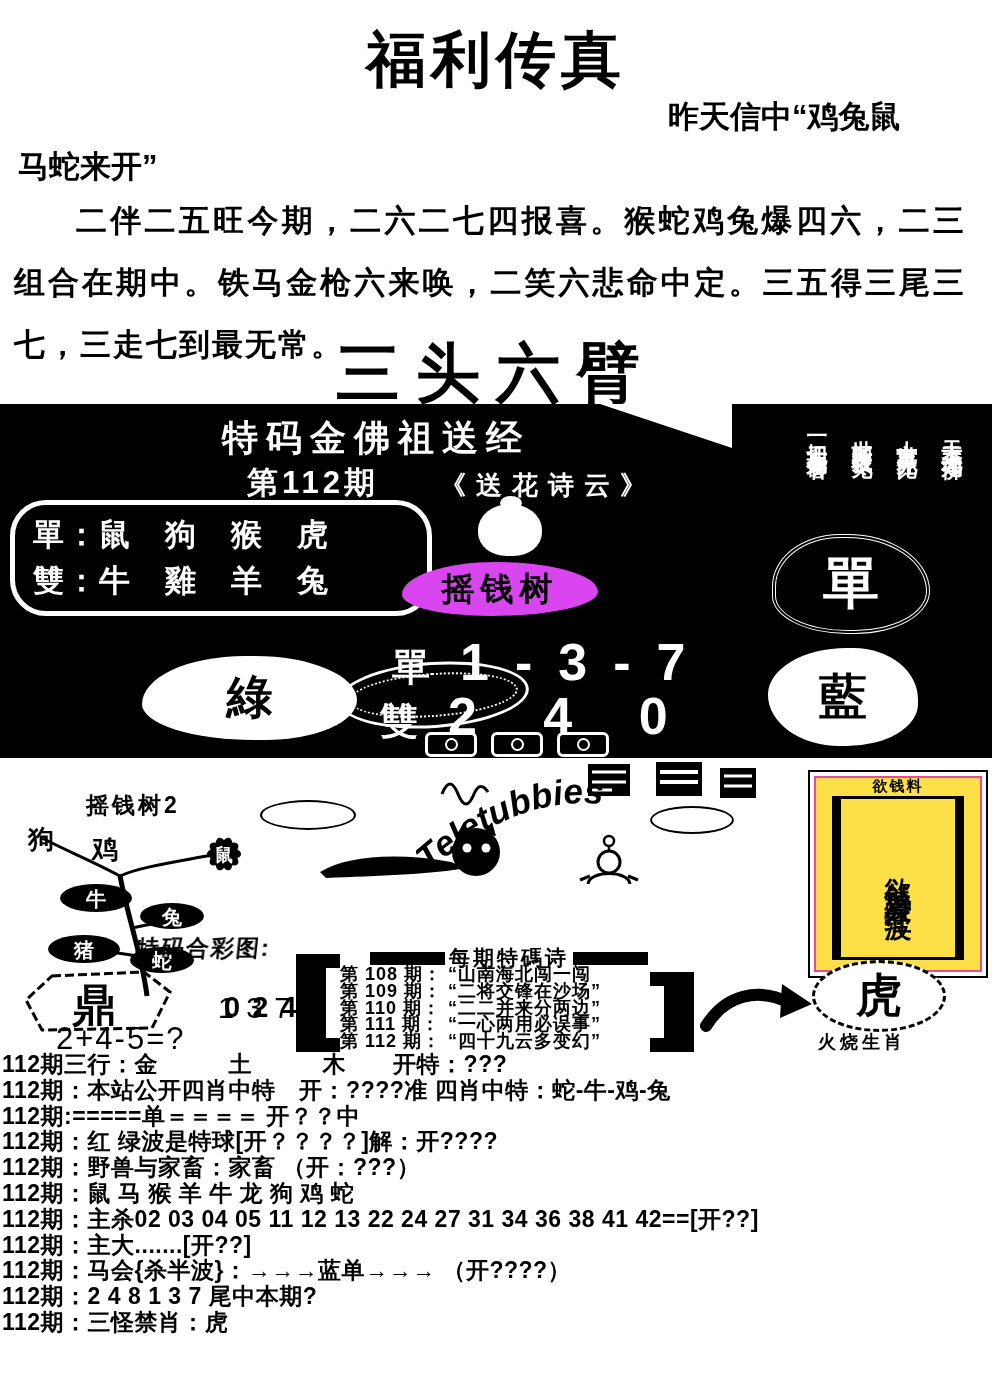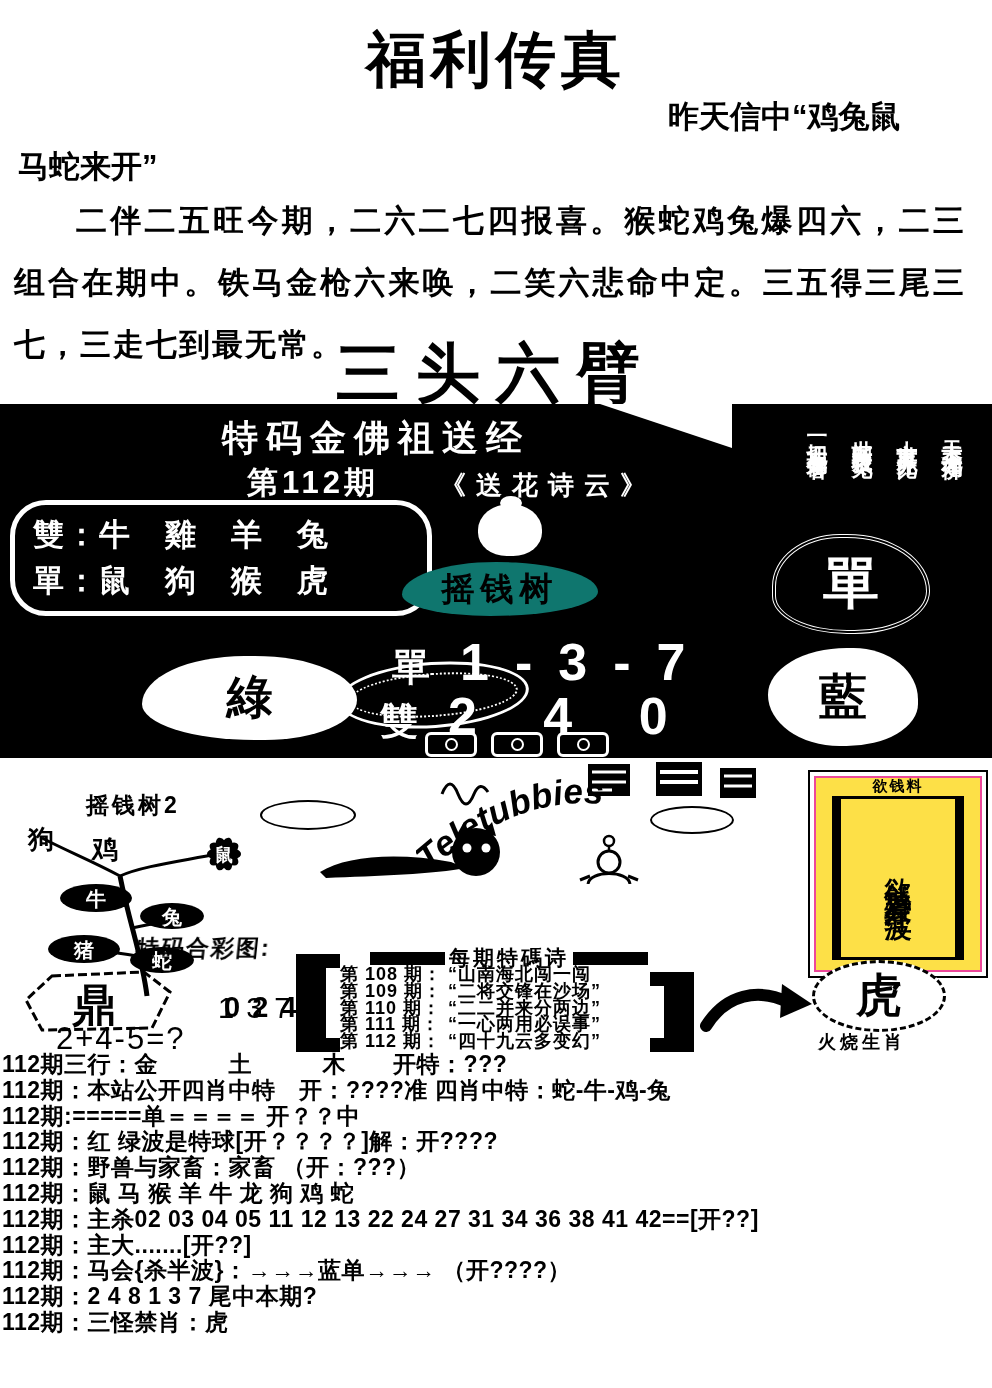--- a/index.html
+++ b/index.html
@@ -33,21 +33,21 @@
   .bn-box{position:absolute;left:10px;top:96px;width:422px;height:116px;border:5px solid #fff;
           border-radius:36px;display:flex;flex-direction:column;justify-content:center;gap:4px;
           padding-left:18px;box-sizing:border-box;background:#000;}
   .bn-box .row{font-size:31px;font-weight:bold;letter-spacing:2px;word-spacing:12px;}
   .bn-verses{position:absolute;right:26px;top:20px;height:175px;display:flex;gap:17px;}
   .bn-verse{writing-mode:vertical-rl;font-size:21px;font-weight:bold;letter-spacing:3px;
             font-family:"DejaVu Serif","Liberation Serif",serif;}
   .bn-buddha-head{position:absolute;left:478px;top:100px;width:64px;height:52px;background:#fff;
                   border-radius:50% 50% 45% 45%;}
   .bn-buddha-bun{position:absolute;left:500px;top:92px;width:22px;height:14px;background:#fff;border-radius:50%;}
-  .bn-tree-blob{position:absolute;left:402px;top:158px;width:196px;height:54px;background:#0f766e;
+  .bn-tree-blob{position:absolute;left:402px;top:158px;width:196px;height:54px;background:#d946ef;
                 border-radius:48% 52% 55% 45% / 60% 55% 45% 40%;
                 display:flex;align-items:center;justify-content:center;}
   .bn-tree-label{color:#000;font-size:33px;font-weight:bold;letter-spacing:6px;filter:blur(0.4px);}
   .bn-numrow{position:absolute;display:flex;align-items:baseline;gap:30px;}
   .bn-numrow .lab{font-size:38px;font-weight:bold;}
   .bn-numrow .val{font-size:52px;font-weight:bold;letter-spacing:26px;white-space:pre;}
   .bn-row1{left:392px;top:228px;}
   .bn-row2{left:380px;top:282px;}
   .bn-dan-cloud{position:absolute;left:772px;top:130px;width:150px;height:92px;background:#000;
                 border:4px double #fff;border-radius:45% 55% 50% 50%/55% 60% 45% 40%;
@@ -132,22 +132,22 @@
 
   <div class="main-title">三头六臂</div>
 
   <div class="banner">
     <div class="bn-notch"></div>
     <div class="bn-title">特码金佛祖送经</div>
     <div class="bn-issue">第112期</div>
     <div class="bn-sub">《送花诗云》</div>
 
     <div class="bn-box">
+      <div class="row">單：鼠　狗　猴　虎</div>
       <div class="row">雙：牛　雞　羊　兔</div>
-      <div class="row">單：鼠　狗　猴　虎</div>
     </div>
 
     <div class="bn-verses">
       <div class="bn-verse">一切无有如佛者</div>
       <div class="bn-verse">世间所有我尽见</div>
       <div class="bn-verse">十方世界亦无比</div>
       <div class="bn-verse">天上天下无如佛</div>
     </div>
 
     <div class="bn-buddha-bun"></div>

